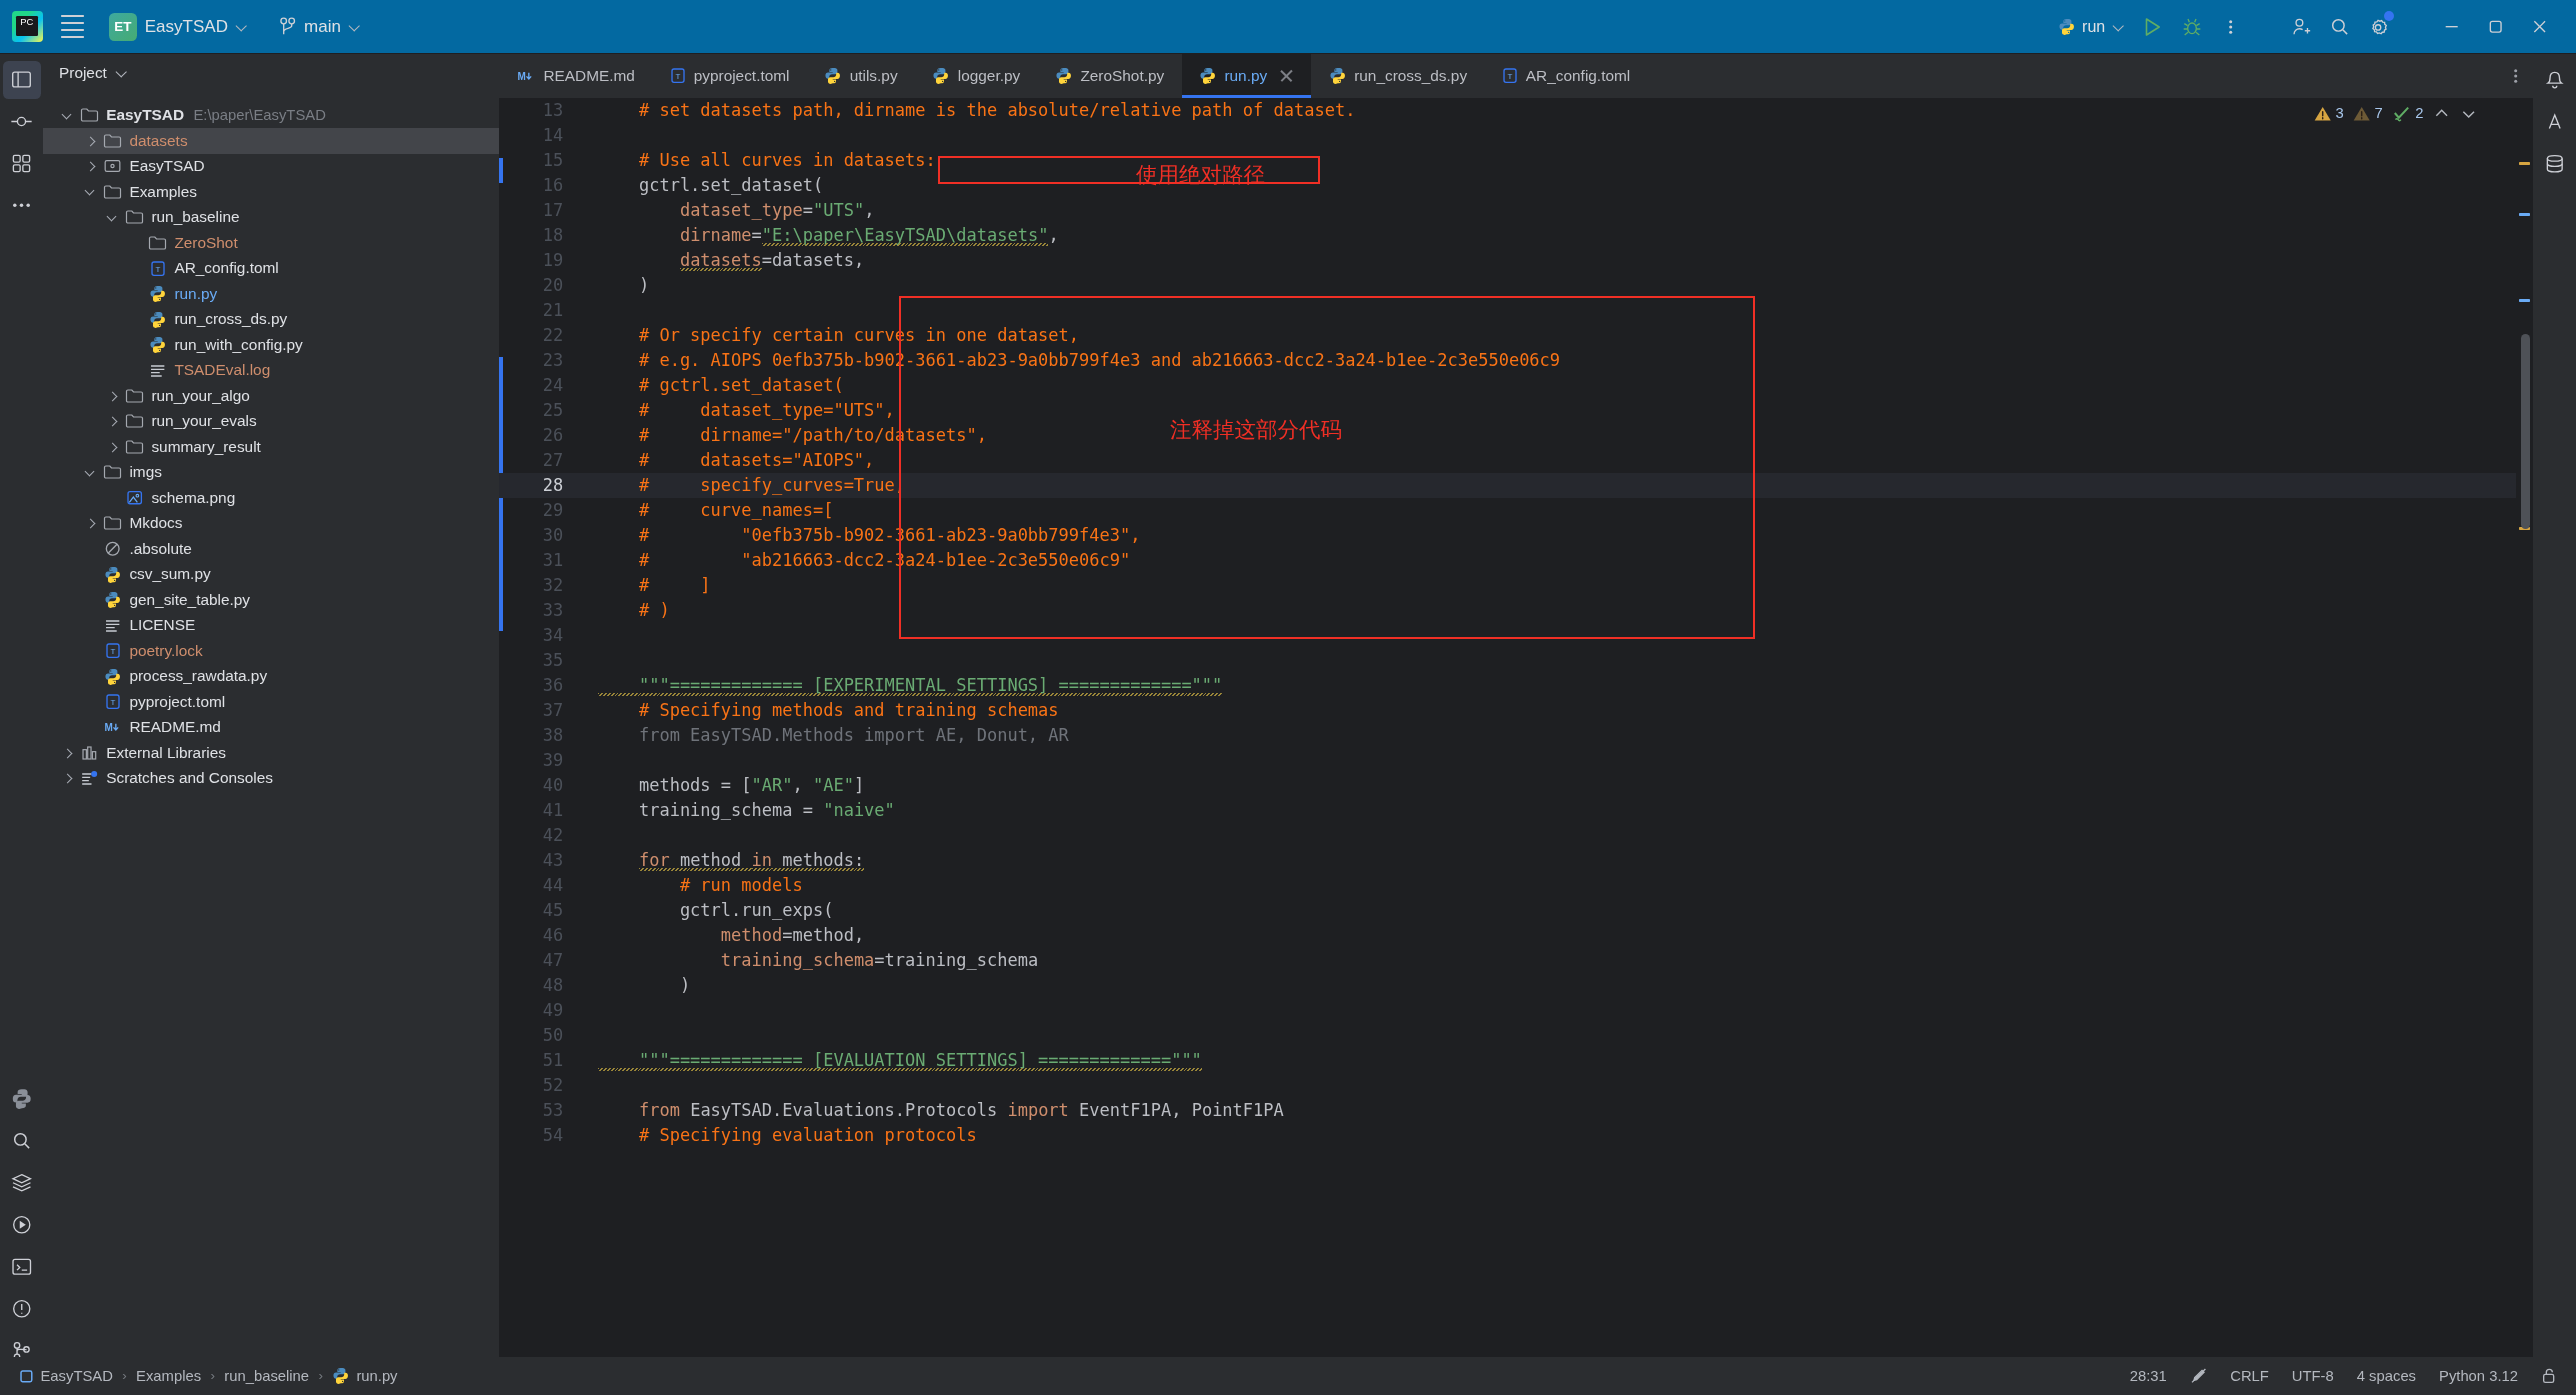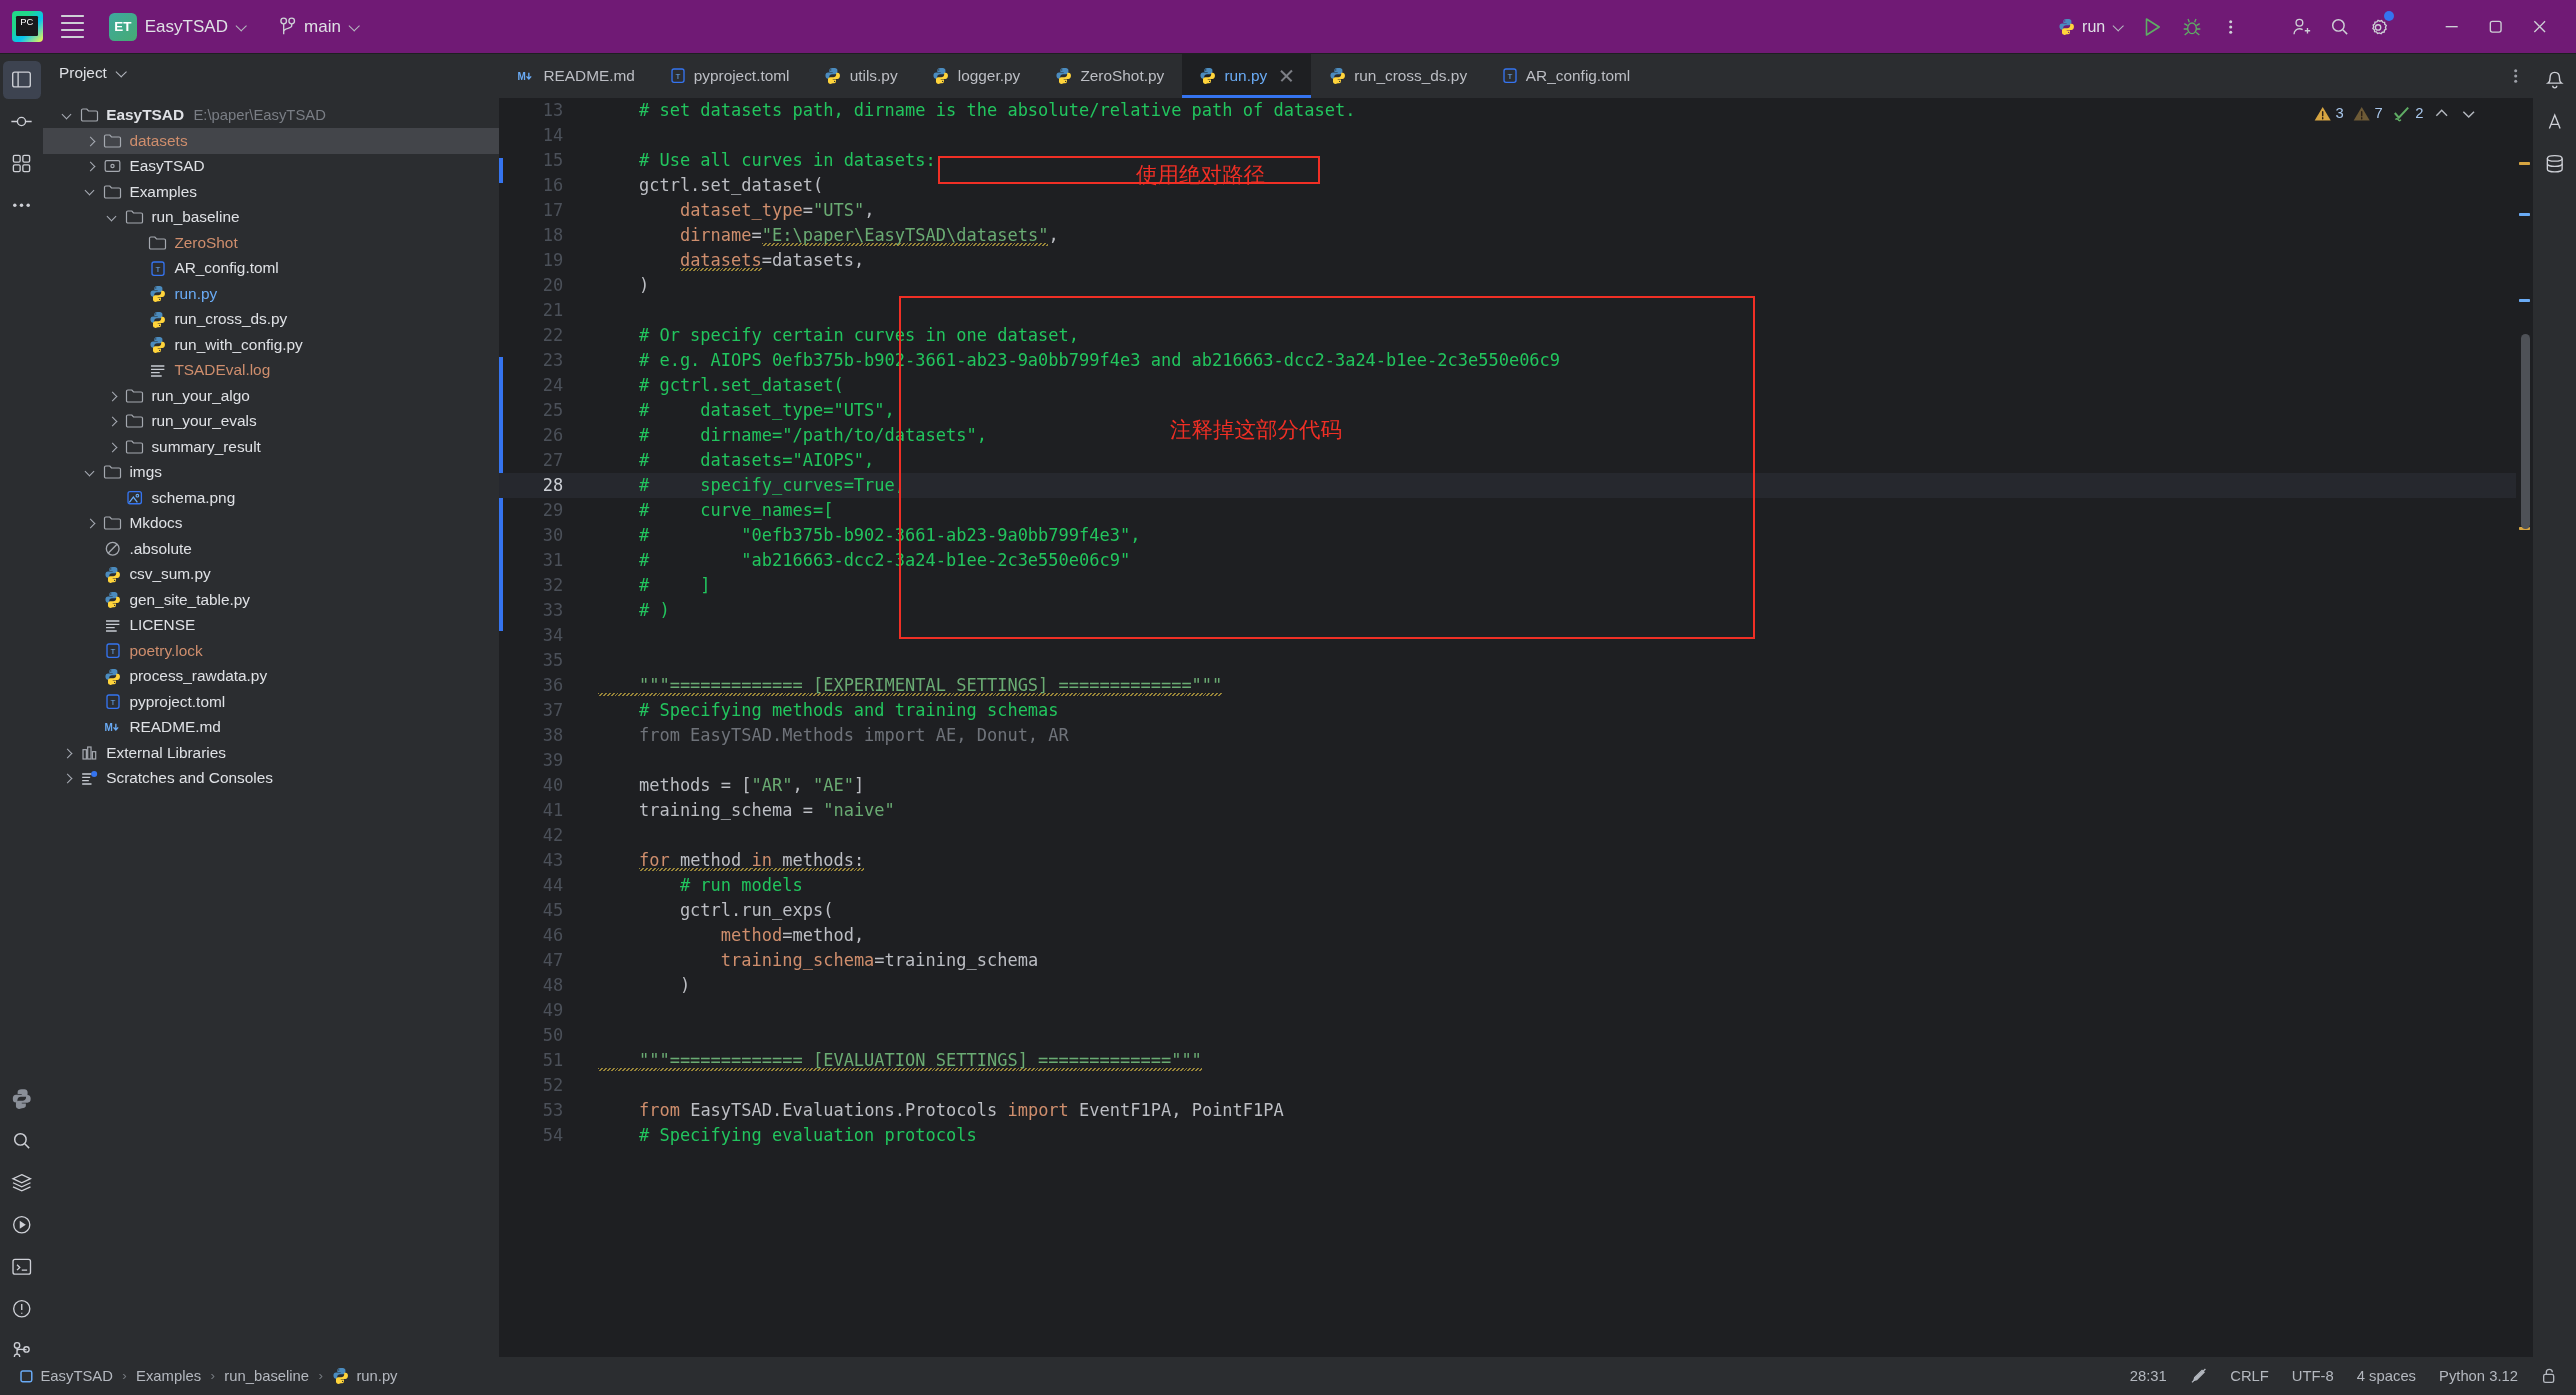--- a/index.html
+++ b/index.html
@@ -8,21 +8,21 @@
     background: #1e1f22;
     font-family: "Liberation Sans", sans-serif;
     color: #dfe1e5;
     overflow: hidden;
   }
   body { position: relative; }
 
   
   .titlebar {
     position: absolute; left: 0; top: 0; width: 2576px; height: 54px;
-    background: #701a75;
+    background: #0369a1;
     display: flex; align-items: center;
     border-bottom: 0.7px solid #1e1f22;
   }
   .tb-left { display: flex; align-items: center; padding-left: 12px; gap: 0; }
   .pc-icon {
     width: 31px; height: 31px; margin-right: 14.8px;
     position: relative; border-radius: 4px; overflow: hidden;
     background: linear-gradient(135deg,#21d789 0%,#21d789 30%,#07c3f2 60%,#fcf84a 100%);
   }
   .pc-icon::after {
@@ -148,21 +148,21 @@
   .cline { position: relative; height: 25px; display: flex; align-items: center; }
   .cline.cur { background: #26282e; }
   .gutter {
     width: 79px; flex: 0 0 79px; text-align: right; padding-right: 14.8px;
     color: #4b5059; user-select: none;
   }
   .cline.cur .gutter { color: #cdd0d6; }
   .ctext { padding-left: 20px; position: relative; }
 
   
-  .cm  { color: #22c55e; }        
+  .cm  { color: #f97316; }        
   .str { color: #6aab73; }        
   .kw  { color: #cf8e6d; }        
   .pl  { color: #bcbec4; }        
   .dim { color: #6f737a; }        
 
   .wav { position: relative; }
   .wav::after {
     content:""; position: absolute; left: 0; right: 0; bottom: -1.3px; height: 3.4px;
     background-image: repeating-linear-gradient(135deg,#a08b3a 0 1.3px, transparent 1.3px 2.7px);
     opacity: .95;

